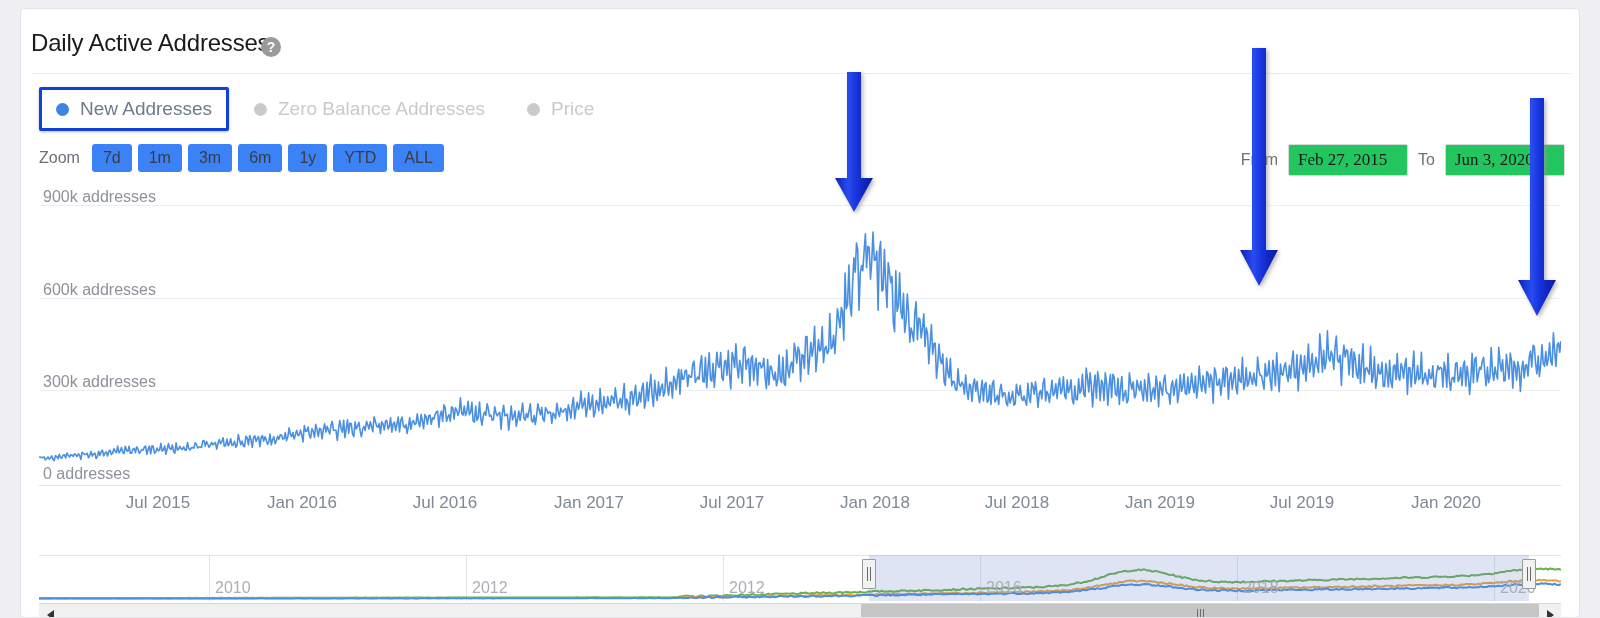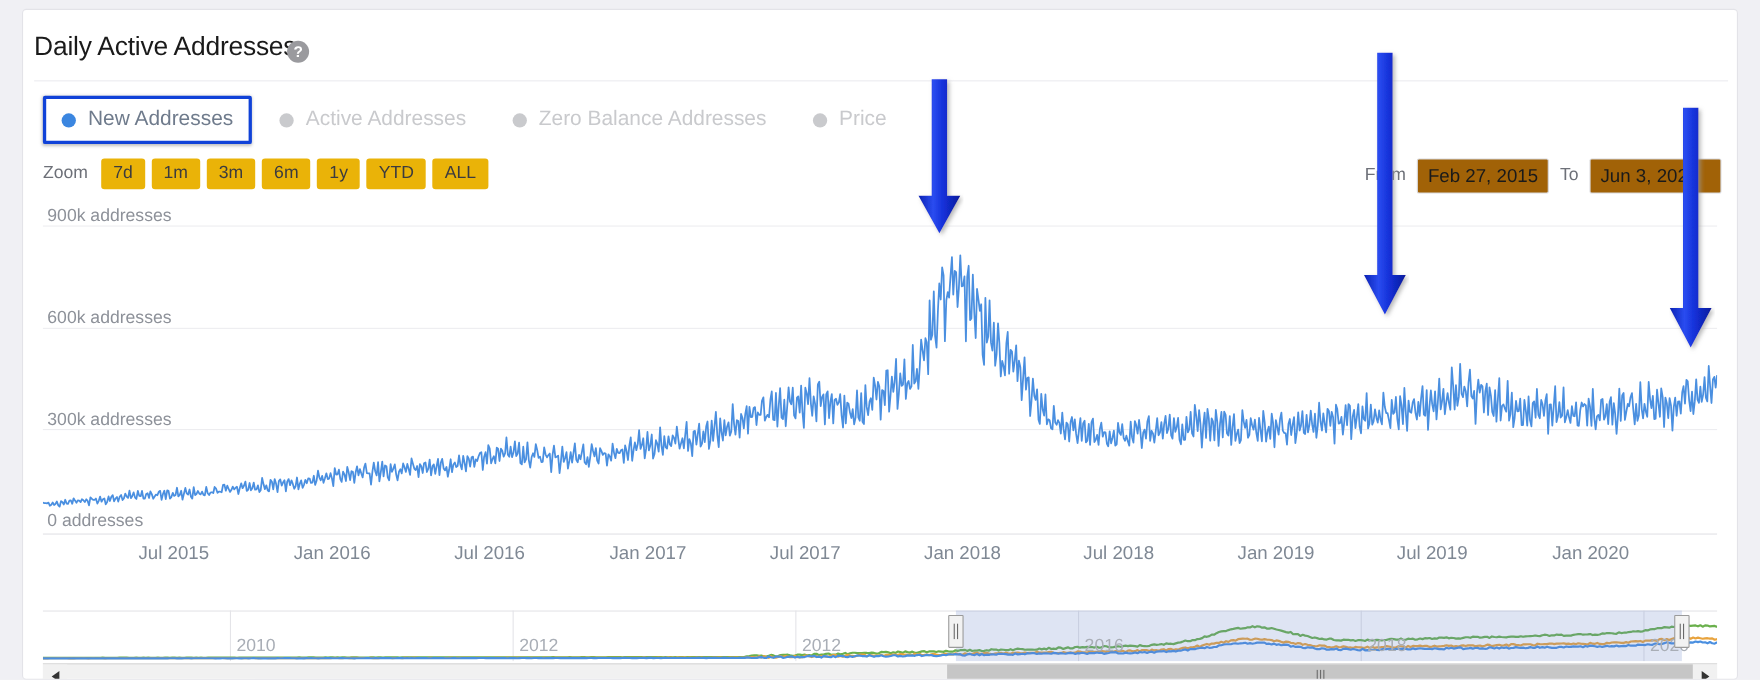--- a/index.html
+++ b/index.html
@@ -95,21 +95,21 @@
     align-items: center;
   }
   .zoom-label {
     font-size: 16px;
     color: #6d7078;
     margin-right: 12px;
   }
   .zoom-btn {
     font-size: 16px;
     color: #3b3b3f;
-    background: #eab308;
+    background: #3b82f6;
     border: none;
     border-radius: 3px;
     padding: 5px 11px;
     margin-right: 6px;
     cursor: pointer;
     font-family: "Liberation Sans", sans-serif;
   }
 
   .range-row {
     position: absolute;
@@ -118,25 +118,25 @@
     align-items: center;
   }
   .range-label {
     font-size: 16px;
     color: #6d7078;
     margin: 0 10px;
   }
   .range-input {
     font-size: 17px;
     color: #1a1a1a;
-    background: #a16207;
+    background: #22c55e;
     border: 1px solid #d8d8dc;
     border-radius: 2px;
     padding: 5px 9px;
-    font-family: Liberation Sans, sans-serif;
+    font-family: Liberation Serif, serif;
     width: 120px;
   }
 
   
   .plot {
     position: absolute;
     left: 18px; top: 176px;
     width: 1522px; height: 300px;
   }
   .gridline {
@@ -259,24 +259,20 @@
   <div class="card">
 
     <div class="card-title">Daily Active Addresses</div>
     <div class="help-icon">?</div>
     <div class="title-rule"></div>
 
     <div class="legend">
       <div class="legend-item selected active">
         <span class="legend-dot" style="background:#3b86e0"></span>
         <span class="legend-label">New Addresses</span>
-      </div>
-      <div class="legend-item inactive">
-        <span class="legend-dot" style="background:#c9cacd"></span>
-        <span class="legend-label">Active Addresses</span>
       </div>
       <div class="legend-item inactive">
         <span class="legend-dot" style="background:#c9cacd"></span>
         <span class="legend-label">Zero Balance Addresses</span>
       </div>
       <div class="legend-item inactive">
         <span class="legend-dot" style="background:#c9cacd"></span>
         <span class="legend-label">Price</span>
       </div>
     </div>

